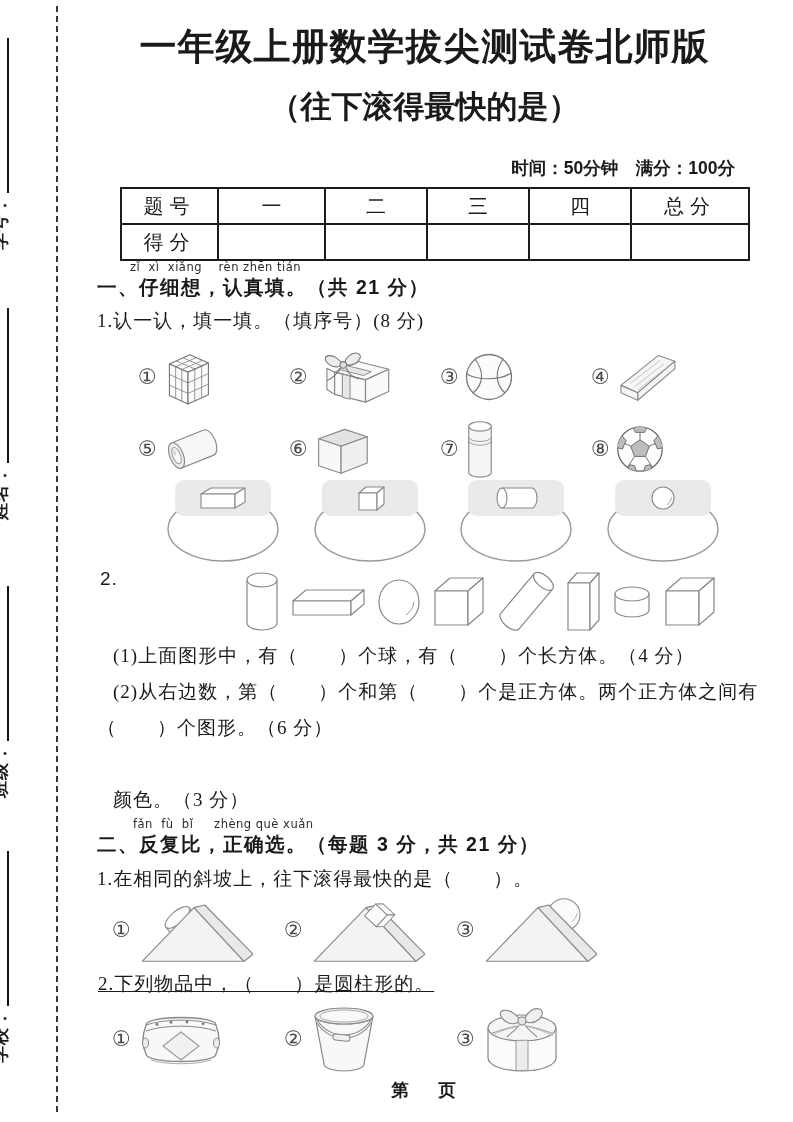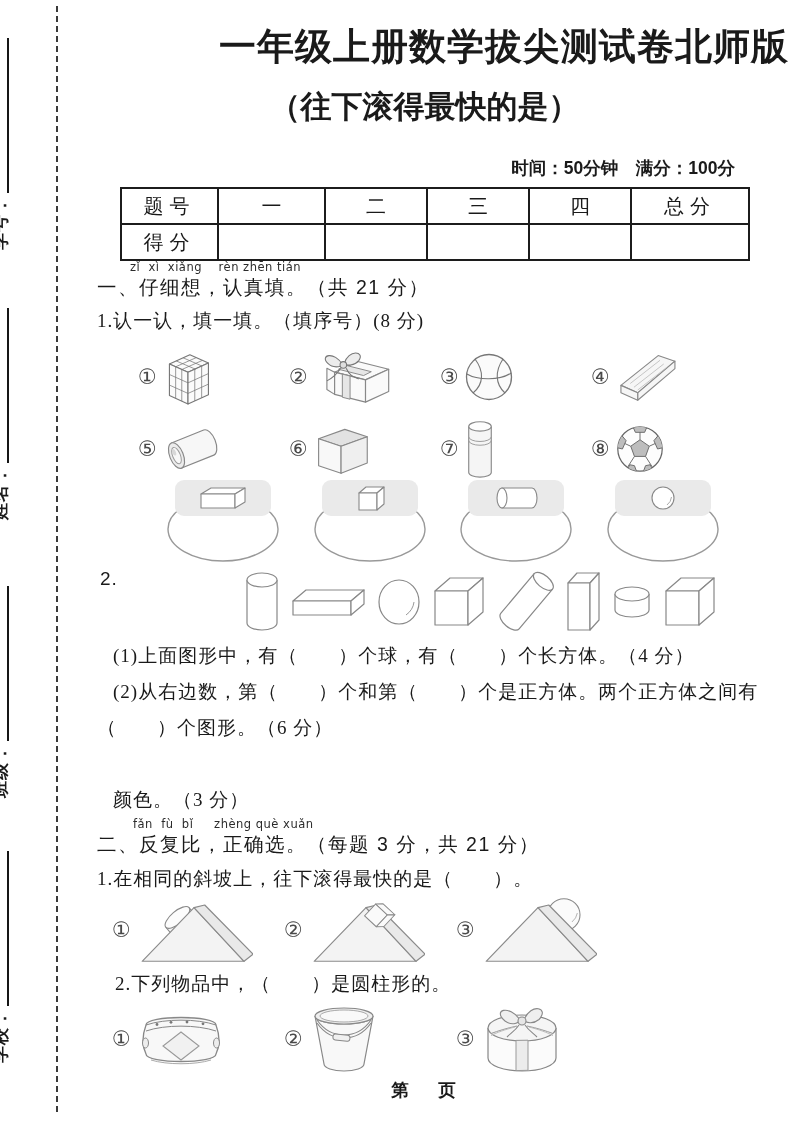--- a/index.html
+++ b/index.html
@@ -12,34 +12,34 @@
   .side-dash{position:absolute;left:56px;top:6px;height:1106px;border-left:2px dashed #3a3a3a;}
   .side-field{
     position:absolute;left:12px;width:212px;height:26px;
     transform:rotate(-90deg);transform-origin:0 100%;
     display:flex;align-items:flex-end;gap:3px;
     font-size:17px;font-weight:600;letter-spacing:1px;
     font-family:"Liberation Sans","DejaVu Sans",sans-serif;
   }
   .side-line{flex:1;border-bottom:2px solid #161616;margin-bottom:3px;}
   
-  .title{position:absolute;left:60px;right:4px;top:22px;text-align:right;
+  .title{position:absolute;left:60px;right:4px;top:22px;text-align:center;
     font-size:37px;font-weight:bold;letter-spacing:1px;
     font-family:Liberation Mono, monospace;}
   .subtitle{position:absolute;left:60px;right:4px;top:86px;text-align:center;
     font-size:31px;font-weight:bold;font-family:"Liberation Sans","DejaVu Sans",sans-serif;}
   .exam-info{position:absolute;right:58px;top:156px;font-size:17.5px;font-weight:bold;
     font-family:"Liberation Sans","DejaVu Sans",sans-serif;}
   
   table.score{position:absolute;left:120px;top:187px;border-collapse:collapse;table-layout:fixed;border-radius:31px;}
   table.score td{border:2px solid #1c1c1c;text-align:center;height:34px;font-size:20px;padding:0;}
   
   .pinyin{position:absolute;font-size:11.5px;color:#2b2b2b;letter-spacing:.5px;
     font-family:"DejaVu Sans","Liberation Sans",sans-serif;white-space:pre;}
-  .sec-head{position:absolute;font-size:19.5px;font-weight:normal;letter-spacing:1.5px;
+  .sec-head{position:absolute;font-size:19.5px;font-weight:bold;letter-spacing:1.5px;
     font-family:"Liberation Sans","DejaVu Sans",sans-serif;}
   .q-text{position:absolute;font-size:19px;letter-spacing:1px;white-space:pre;}
   .footer{position:absolute;left:60px;right:0;top:1078px;text-align:center;
     font-size:17.5px;letter-spacing:6px;font-weight:600;}
   
   .grid4{position:absolute;left:138px;width:604px;display:grid;grid-template-columns:repeat(4,1fr);}
   .cell{display:flex;align-items:center;justify-content:flex-start;gap:5px;}
   .circnum{font-family:"DejaVu Sans",sans-serif;font-size:21px;color:#4a4a4a;line-height:1;}
   .ovals{position:absolute;left:150px;top:480px;width:586px;display:grid;grid-template-columns:repeat(4,1fr);}
   .oval-group{position:relative;height:86px;}
@@ -364,21 +364,21 @@
       <span class="circnum">③</span>
       <svg width="118" height="74" viewBox="0 0 132 82">
         <circle cx="95" cy="24" r="18" fill="#fbfbfb" stroke="#888" stroke-width="1.2"></circle>
         <path d="M104,32 q5,-4 6,-10" fill="none" stroke="#aaa" stroke-width="1"></path>
         <polygon points="8,76 66,16 122,76" fill="#f3f3f3" stroke="#8a8a8a" stroke-width="1.3" stroke-linejoin="round"></polygon>
         <polygon points="66,16 78,13 132,68 122,76" fill="#e9e9e9" stroke="#8a8a8a" stroke-width="1.3" stroke-linejoin="round"></polygon>
       </svg>
     </div>
   </div>
 
-  <div class="q-text" style="left:115px;top:971px;">2.下列物品中，（　　）是圆柱形的。</div>
+  <div class="q-text" style="left:98px;top:971px;text-decoration:underline;">2.下列物品中，（　　）是圆柱形的。</div>
 
   <div class="opt-row" style="top:1002px;">
     <div class="opt">
       <span class="circnum">①</span>
       <svg width="92" height="70" viewBox="0 0 92 70">
         <path d="M11,21 C11,11 81,11 81,21 C85,32 85,42 81,50 C81,60 11,60 11,50 C7,42 7,32 11,21 Z" fill="#f8f8f8" stroke="#888" stroke-width="1.3"></path>
         <path d="M11,21 C30,14.5 62,14.5 81,21 M11,27 C30,20.5 62,20.5 81,27" fill="none" stroke="#888" stroke-width="1"></path>
         <circle cx="22" cy="20.5" r="1.4" fill="#777"></circle>
           <circle cx="36" cy="18.3" r="1.4" fill="#777"></circle>
         <circle cx="52" cy="18" r="1.4" fill="#777"></circle>

